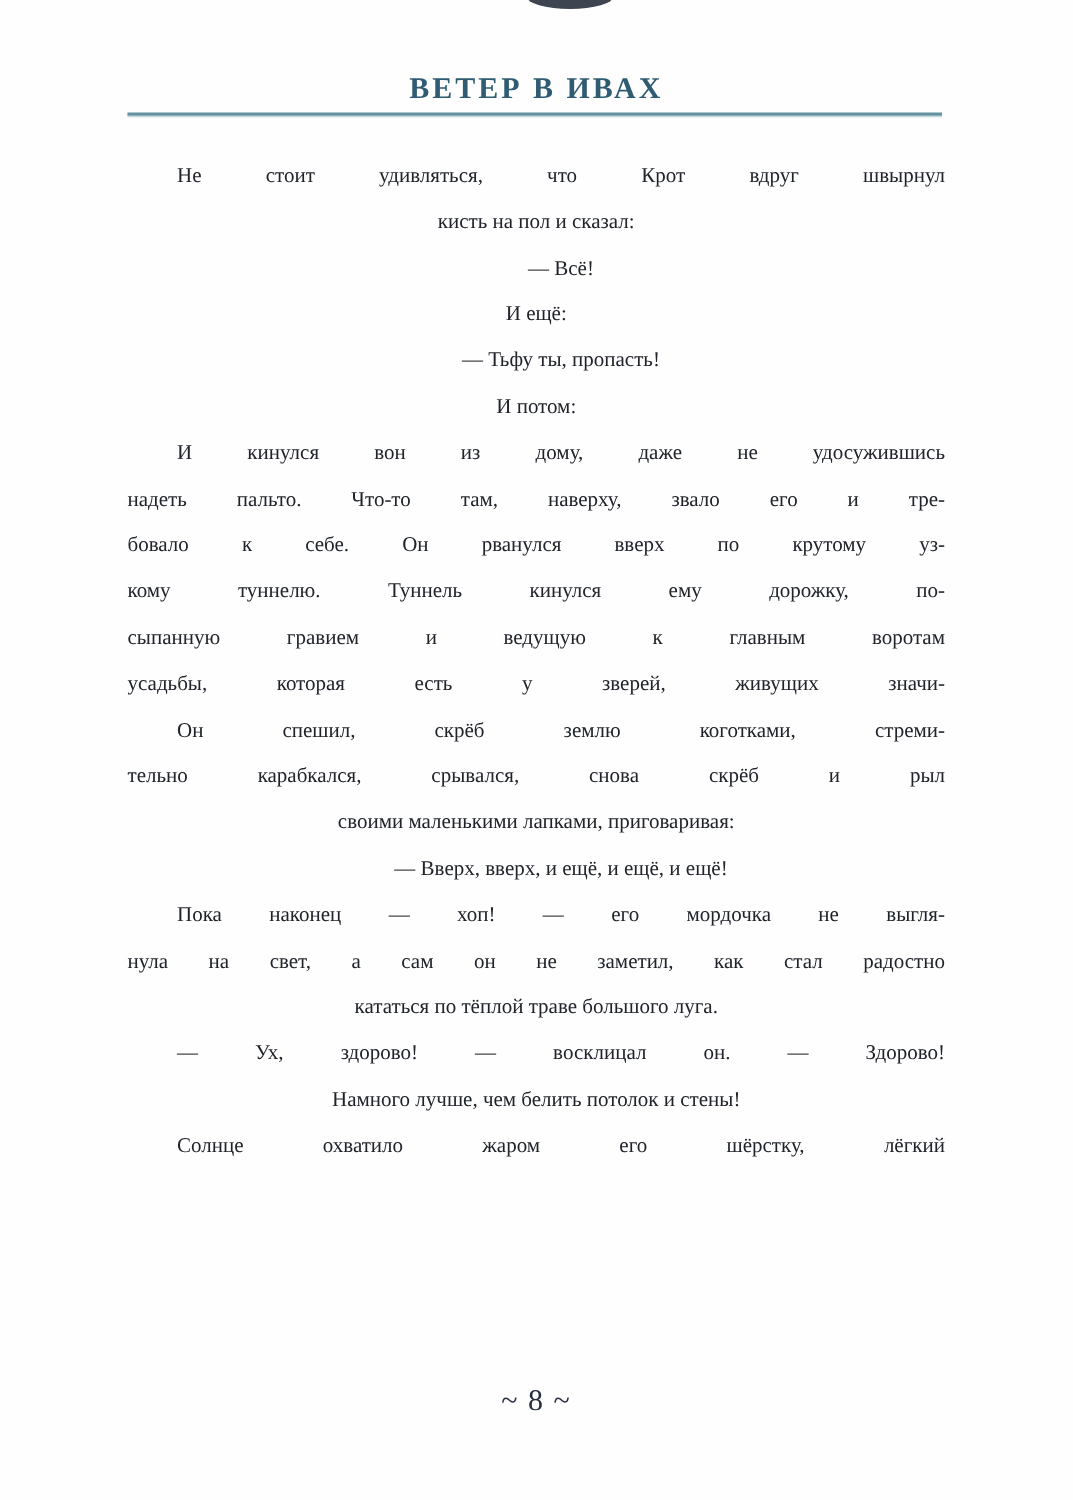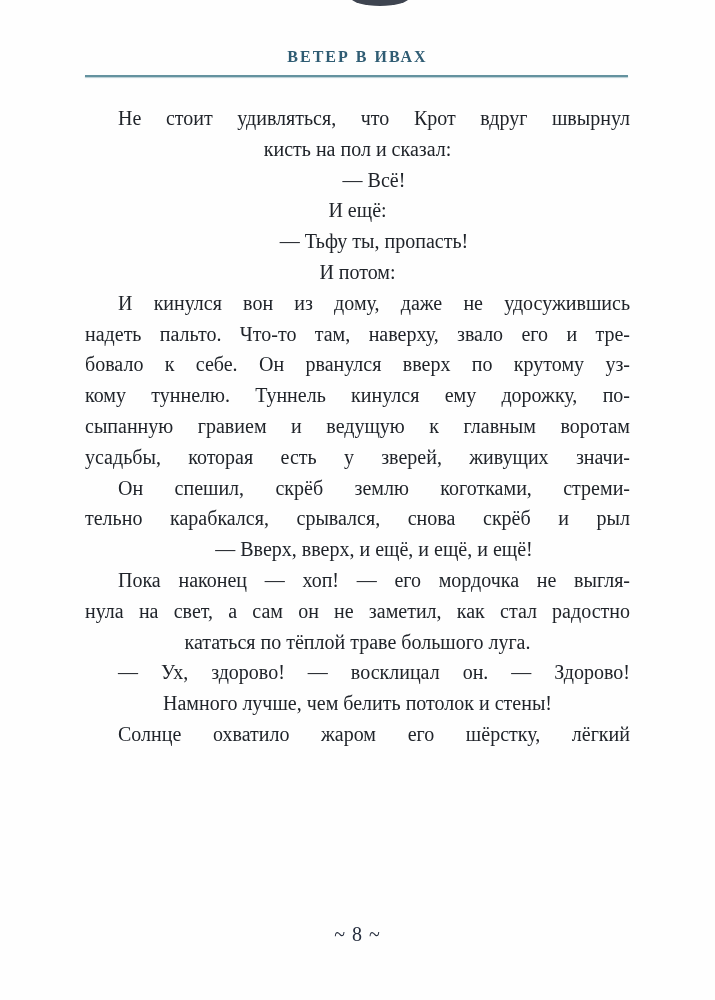--- a/index.html
+++ b/index.html
@@ -28,41 +28,41 @@
     height: 17px;
     background: var(--decoration-color, #3e4450);
     border-radius: 50%;
   }
   .running-header {
     position: absolute;
     top: 48px;
     left: 85px;
     width: 545px;
     text-align: center;
-    font-size: 16px;
+    font-size: 20px;
     font-weight: bold;
     letter-spacing: 2px;
     color: var(--header-teal, #2f5c73);
   }
   .header-rule {
     position: absolute;
     top: 75px;
     left: 85px;
     width: 543px;
     height: 2px;
     background: var(--rule-teal, #64929f);
     box-shadow: 0 1px 1px rgba(100, 146, 159, 0.45);
   }
   .body-text {
     position: absolute;
     left: 85px;
     top: 103px;
     width: 545px;
     color: var(--text-color, #20242a);
-    font-size: 20px;
+    font-size: 14px;
   }
   .line {
     height: 30.8px;
     line-height: 30.8px;
     white-space: normal;
     text-align: center;
   }
   .line.indent {
     text-indent: 33px;
   }
@@ -100,20 +100,21 @@
       <div class="line indent">— Тьфу ты, пропасть!</div>
       <div class="line">И потом:</div>
       <div class="line indent fill">И кинулся вон из дому, даже не удосужившись</div>
       <div class="line fill">надеть пальто. Что-то там, наверху, звало его и тре-</div>
       <div class="line fill">бовало к себе. Он рванулся вверх по крутому уз-</div>
       <div class="line fill">кому туннелю. Туннель кинулся ему дорожку, по-</div>
       <div class="line fill">сыпанную гравием и ведущую к главным воротам</div>
       <div class="line fill">усадьбы, которая есть у зверей, живущих значи-</div>
       <div class="line indent fill">Он спешил, скрёб землю коготками, стреми-</div>
       <div class="line fill">тельно карабкался, срывался, снова скрёб и рыл</div>
+      <div class="line">своими маленькими лапками, приговаривая:</div>
       <div class="line indent">— Вверх, вверх, и ещё, и ещё, и ещё!</div>
       <div class="line indent fill">Пока наконец — хоп! — его мордочка не выгля-</div>
       <div class="line fill">нула на свет, а сам он не заметил, как стал радостно</div>
       <div class="line">кататься по тёплой траве большого луга.</div>
       <div class="line indent fill">— Ух, здорово! — восклицал он. — Здорово!</div>
       <div class="line">Намного лучше, чем белить потолок и стены!</div>
       <div class="line indent fill">Солнце охватило жаром его шёрстку, лёгкий</div>
     </div>
 
   <div class="page-number">~ 8 ~</div>

